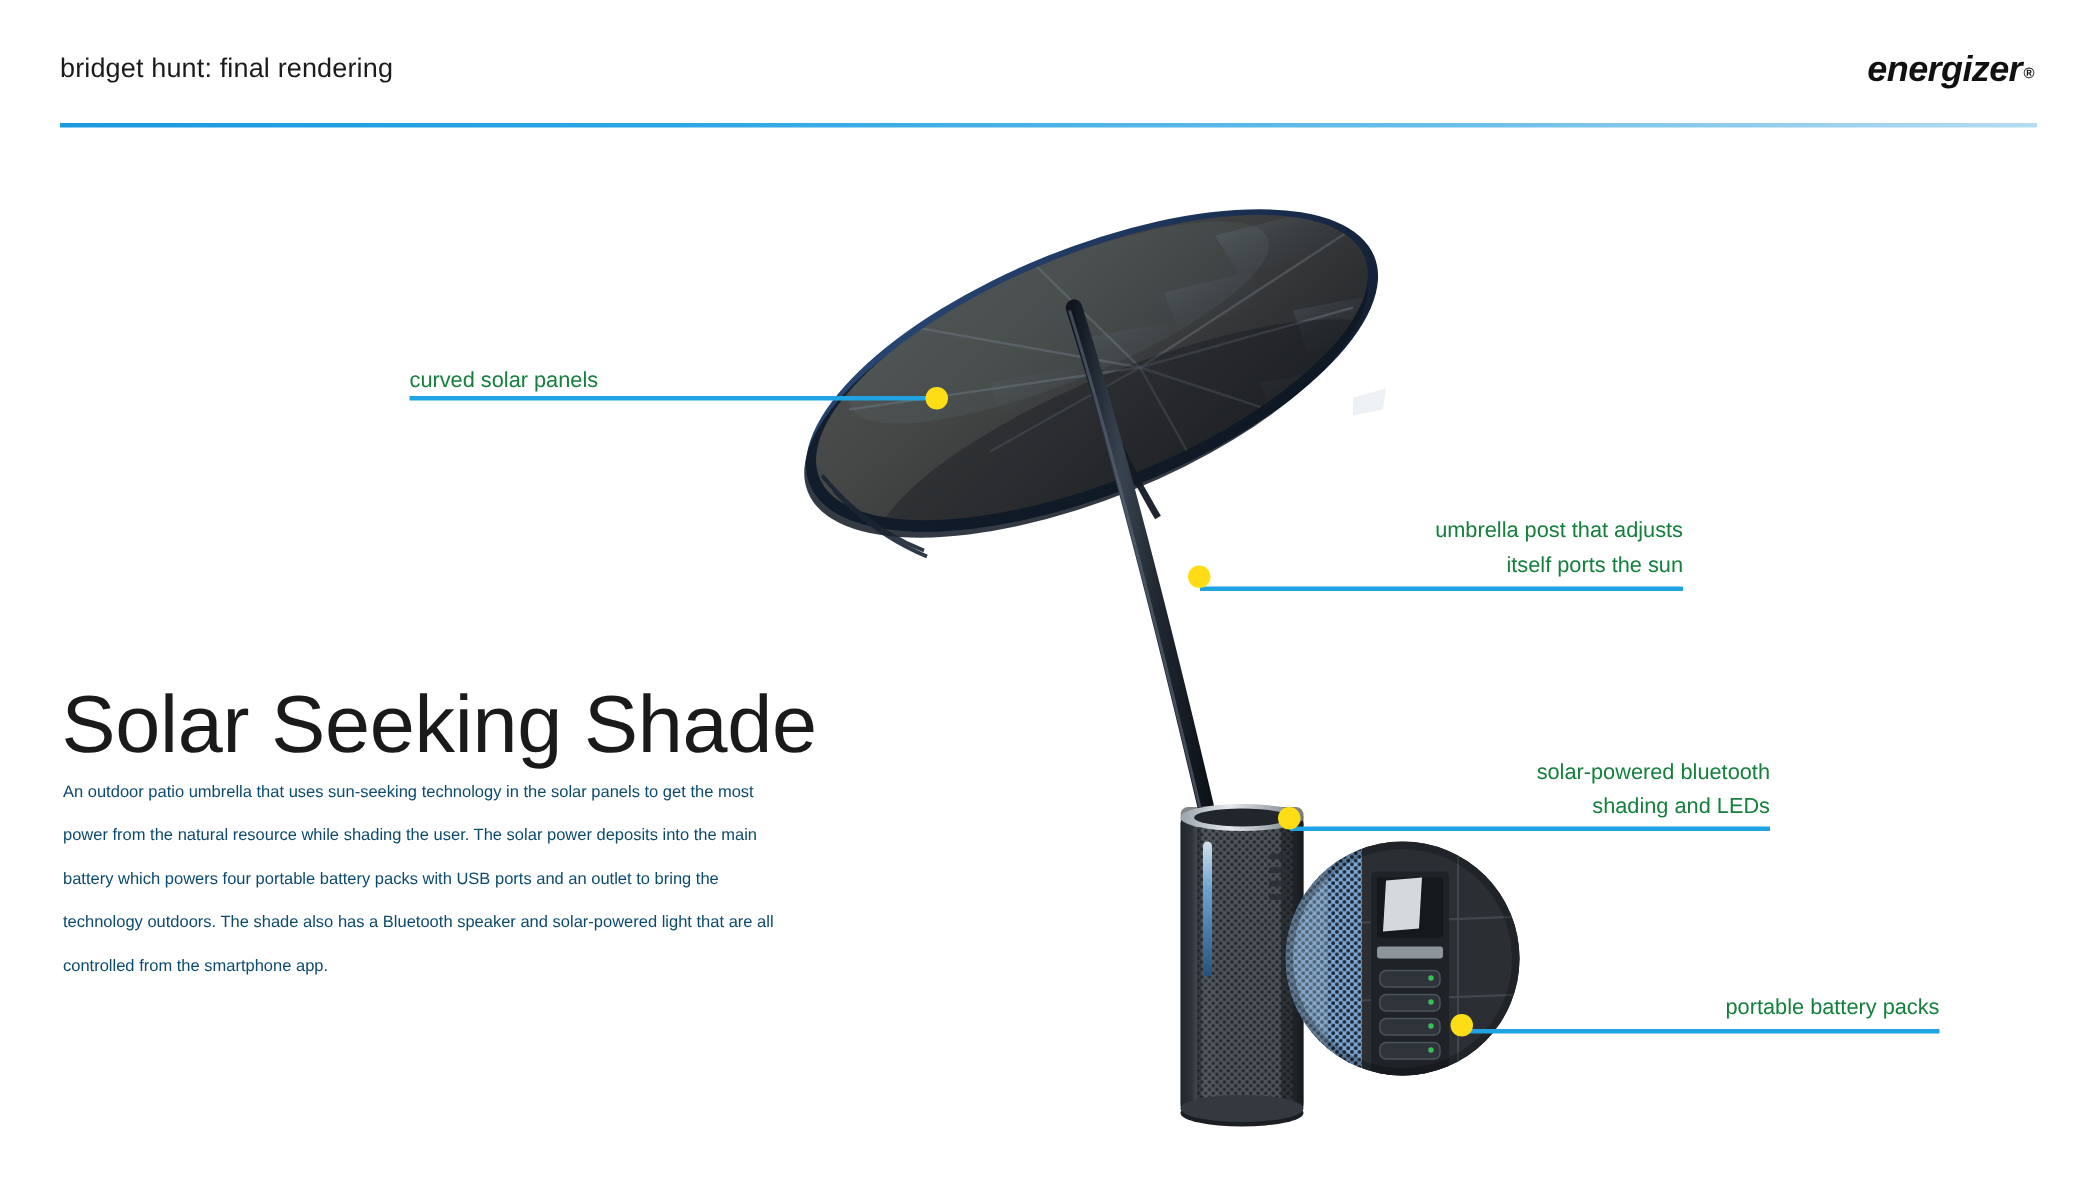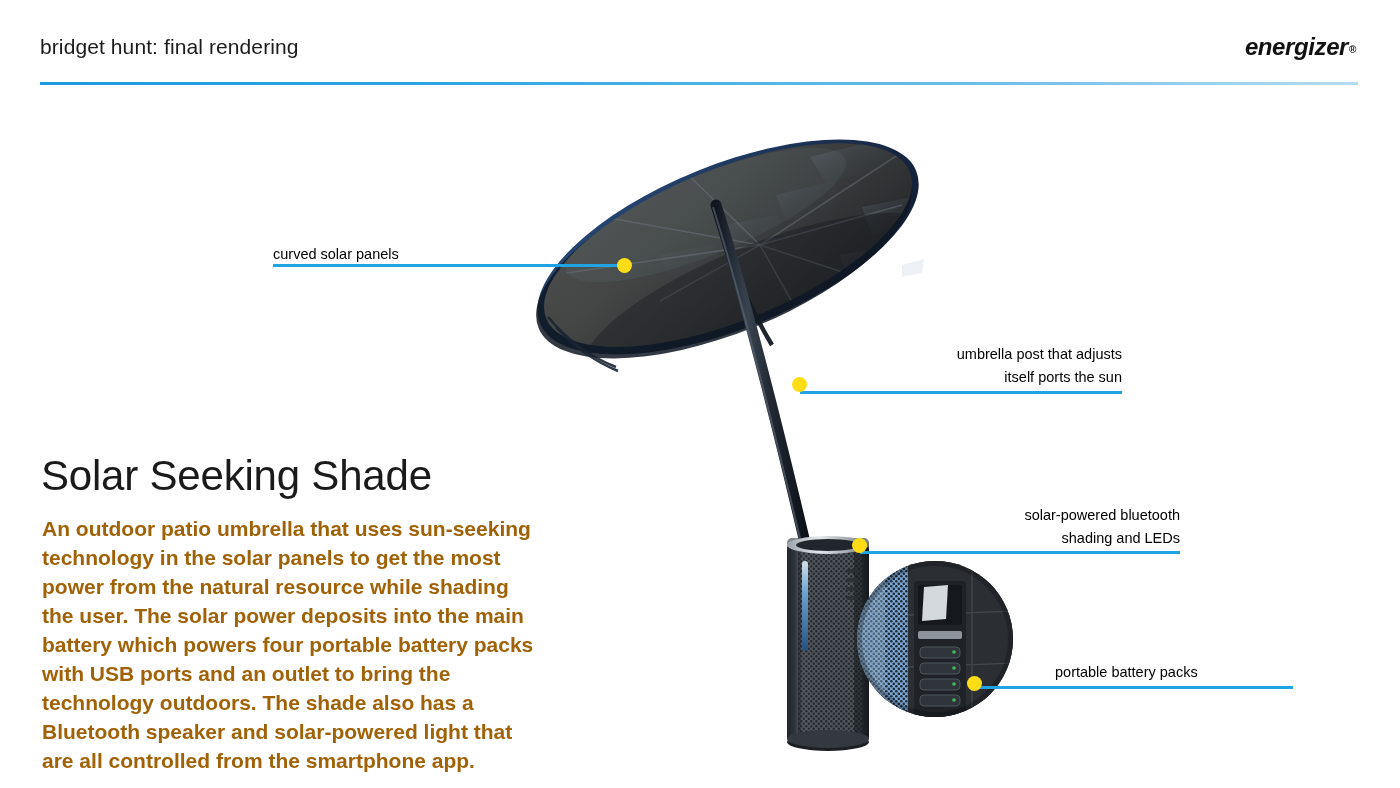--- a/index.html
+++ b/index.html
@@ -17,21 +17,21 @@
     height: 788px;
     background: #ffffff;
     overflow: hidden;
   }
 
   
   #header-title {
     position: absolute;
     left: 40px;
     top: 35px;
-    font-size: 21px;
+    font-size: 18px;
     font-weight: 400;
     color: #1b1b1b;
     letter-spacing: 0.1px;
     white-space: nowrap;
   }
   #brand-logo {
     position: absolute;
     right: 44px;
     top: 33px;
     font-size: 24px;
@@ -55,43 +55,43 @@
     width: 1318px;
     height: 3px;
     background: linear-gradient(to right, #1b9ae0 0%, #2ba6e4 30%, #6dbfe8 72%, #b6dcf0 100%);
   }
 
   
   #product-title {
     position: absolute;
     left: 41px;
     top: 452px;
-    font-size: 42px;
+    font-size: 54px;
     font-weight: 300;
     color: #1a1a1a;
     letter-spacing: -0.2px;
     white-space: nowrap;
   }
   #product-description {
     position: absolute;
     left: 42px;
     top: 514px;
     width: 492px;
-    font-size: 21px;
-    font-weight: 700;
+    font-size: 11px;
+    font-weight: 400;
     line-height: 29px;
-    color: #a16207;
+    color: #0c4a6e;
   }
 
   
   .callout-label {
     position: absolute;
     font-size: 14.5px;
     line-height: 23px;
-    color: #000000;
+    color: #15803d;
     white-space: pre-line;
   }
   .callout-line {
     position: absolute;
     height: 3px;
     background: #20a3e2;
   }
   .callout-dot {
     position: absolute;
     width: 15px;
@@ -106,21 +106,21 @@
   #callout-panels-dot   { left: 617px; top: 258px; }
 
   #callout-post-label   { left: 880px; top: 343px; width: 242px; text-align: right; }
   #callout-post-line    { left: 800px; top: 391px; width: 322px; }
   #callout-post-dot     { left: 792px; top: 377px; }
 
   #callout-speaker-label { left: 940px; top: 504px; width: 240px; text-align: right; }
   #callout-speaker-line  { left: 860px; top: 551px; width: 320px; }
   #callout-speaker-dot   { left: 852px; top: 538px; }
 
-  #callout-battery-label { left: 1055px; top: 661px; width: 238px; text-align: left; }
+  #callout-battery-label { left: 1055px; top: 661px; width: 238px; text-align: right; }
   #callout-battery-line  { left: 975px; top: 686px; width: 318px; }
   #callout-battery-dot   { left: 967px; top: 676px; }
 
   
   #product-render {
     position: absolute;
     left: 510px;
     top: 95px;
     width: 560px;
     height: 660px;

